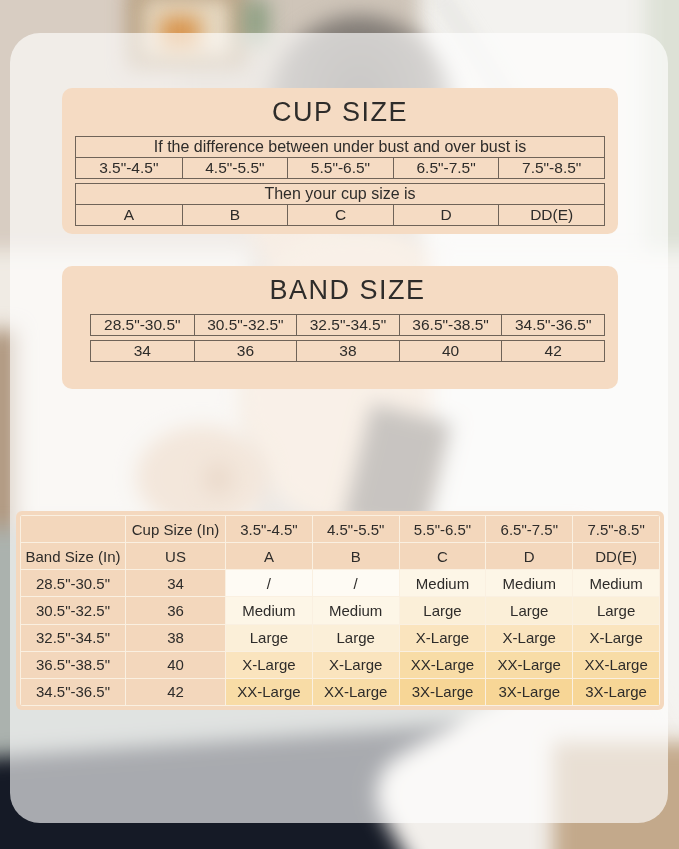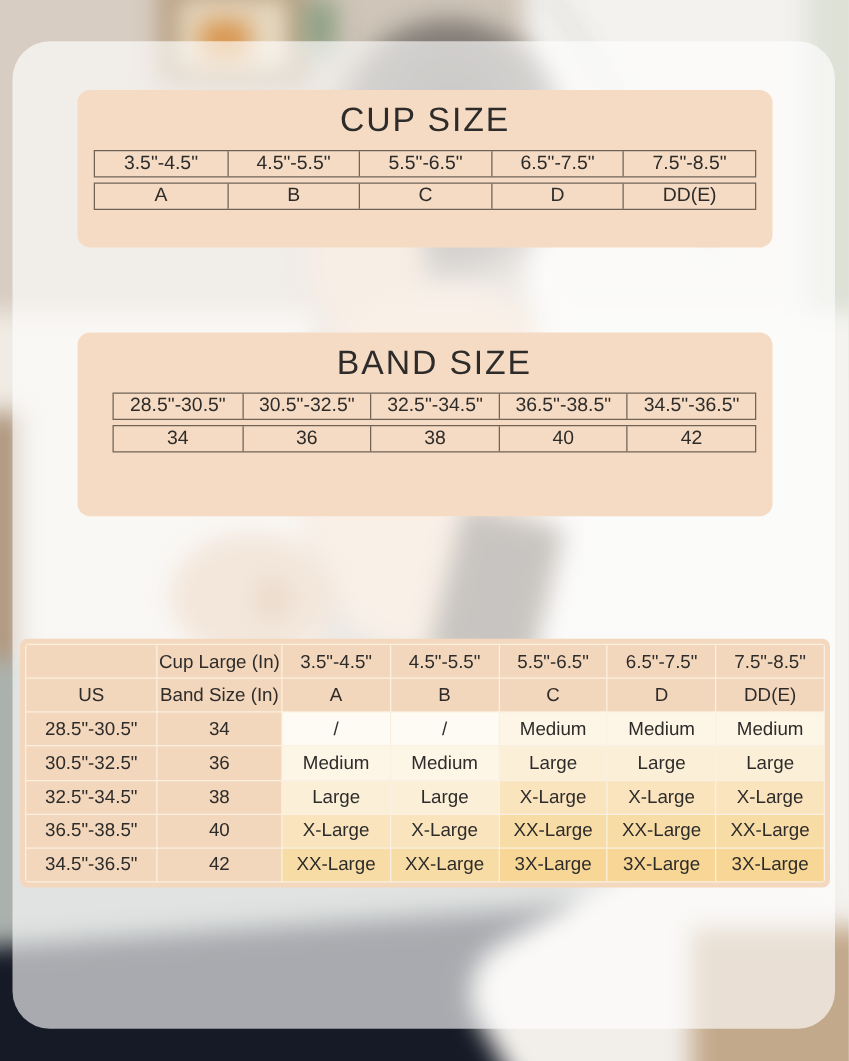--- a/index.html
+++ b/index.html
@@ -39,22 +39,22 @@
   .overlay-card{
     position:absolute;left:10px;top:33px;width:658px;height:790px;
     border-radius:30px;background:rgba(255,255,255,0.63);
   }
 
   
   .panel{
     position:absolute;left:62px;width:556px;box-sizing:border-box;
     background:var(--panel-bg,#f5dbc3);border-radius:10px;padding:0 13px;
   }
-  .panel-cup{top:72px;height:126px;}
-  .panel-band{top:266px;height:147px;padding-left:28px;}
+  .panel-cup{top:88px;height:146px;}
+  .panel-band{top:266px;height:123px;padding-left:28px;}
   .panel-title{
     margin:9px 0 8px;text-align:center;font-size:27px;font-weight:500;
     letter-spacing:1.5px;color:var(--text,#2e2c2a);
   }
   .mt{border:1px solid var(--table-border,#6f6358);}
   .mt-gap{margin-top:4px;}
   .mt-head{
     height:20px;line-height:20px;text-align:center;font-size:16px;
     border-bottom:1px solid var(--table-border,#6f6358);
   }
@@ -109,29 +109,31 @@
   <div class="pb ph-dark"></div>
   <div class="pb ph-fabric"></div>
   <div class="pb ph-floor"></div>
 </div>
 
 <div class="overlay-card"></div>
 
 <section class="panel panel-cup">
   <h2 class="panel-title">CUP SIZE</h2>
   <div class="mt">
+    <div class="mt-head">If the difference between under bust and over bust is</div>
     <div class="mt-cells">
       <div class="mt-cell">3.5"-4.5"</div>
       <div class="mt-cell">4.5"-5.5"</div>
       <div class="mt-cell">5.5"-6.5"</div>
       <div class="mt-cell">6.5"-7.5"</div>
       <div class="mt-cell">7.5"-8.5"</div>
     </div>
   </div>
   <div class="mt mt-gap">
+    <div class="mt-head">Then your cup size is</div>
     <div class="mt-cells">
       <div class="mt-cell">A</div>
       <div class="mt-cell">B</div>
       <div class="mt-cell">C</div>
       <div class="mt-cell">D</div>
       <div class="mt-cell">DD(E)</div>
     </div>
   </div>
 </section>
 
@@ -154,29 +156,29 @@
       <div class="mt-cell">40</div>
       <div class="mt-cell">42</div>
     </div>
   </div>
 </section>
 
 <div class="size-chart">
   <div class="sc-grid">
 
     <div class="sc-cell hc"></div>
-    <div class="sc-cell hc">Cup Large (In)</div>
+    <div class="sc-cell hc">Cup Size (In)</div>
     <div class="sc-cell hc">3.5"-4.5"</div>
     <div class="sc-cell hc">4.5"-5.5"</div>
     <div class="sc-cell hc">5.5"-6.5"</div>
     <div class="sc-cell hc">6.5"-7.5"</div>
     <div class="sc-cell hc">7.5"-8.5"</div>
 
+    <div class="sc-cell hc">Band Size (In)</div>
     <div class="sc-cell hc">US</div>
-    <div class="sc-cell hc">Band Size (In)</div>
     <div class="sc-cell hc">A</div>
     <div class="sc-cell hc">B</div>
     <div class="sc-cell hc">C</div>
     <div class="sc-cell hc">D</div>
     <div class="sc-cell hc">DD(E)</div>
 
     <div class="sc-cell hc">28.5"-30.5"</div>
     <div class="sc-cell hc">34</div>
     <div class="sc-cell" style="background: rgb(254, 251, 244);">/</div>
     <div class="sc-cell" style="background: rgb(254, 251, 244);">/</div>

